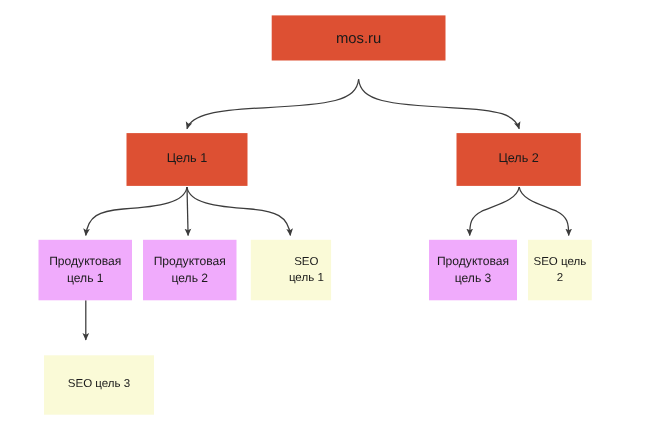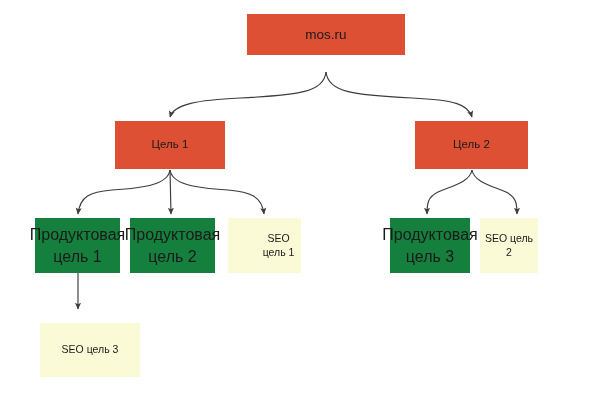--- a/index.html
+++ b/index.html
@@ -41,22 +41,22 @@
   }
   .node.root {
     background: #DD5033;
     font-size: 13.5px;
   }
   .node.goal {
     background: #DD5033;
     font-size: 11.5px;
   }
   .node.product {
-    background: #15803d;
-    font-size: 16px;
+    background: #f0abfc;
+    font-size: 11px;
   }
   .node.seo {
     background: #FAFAD7;
     font-size: 10.5px;
   }
 </style>
 </head>
 <body>
 
 <div id="canvas">

